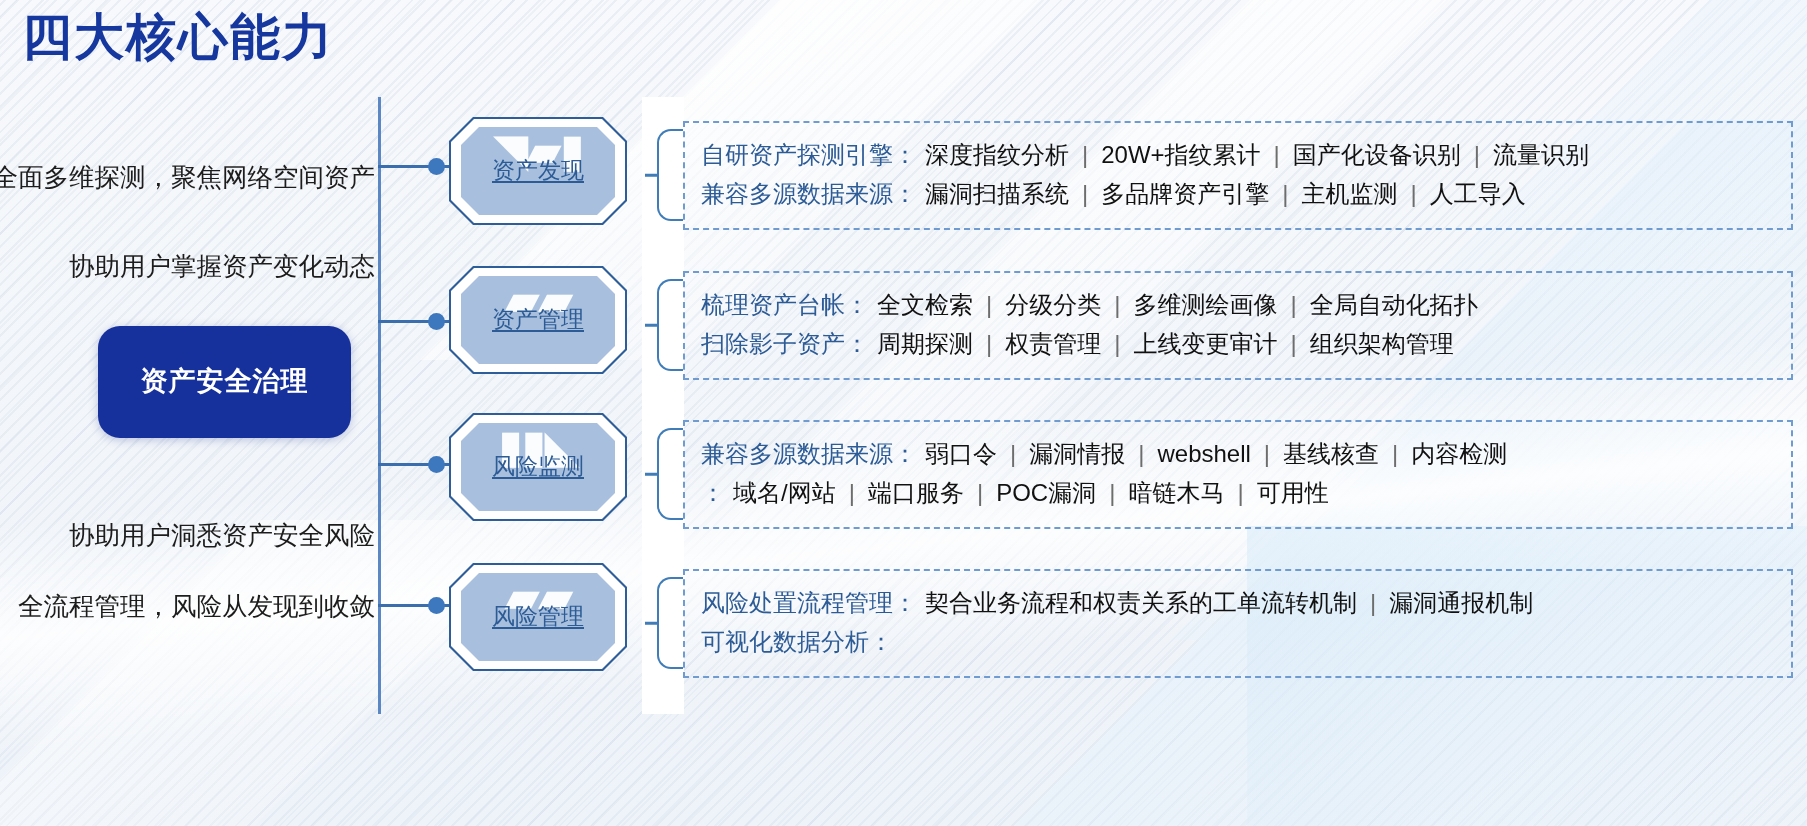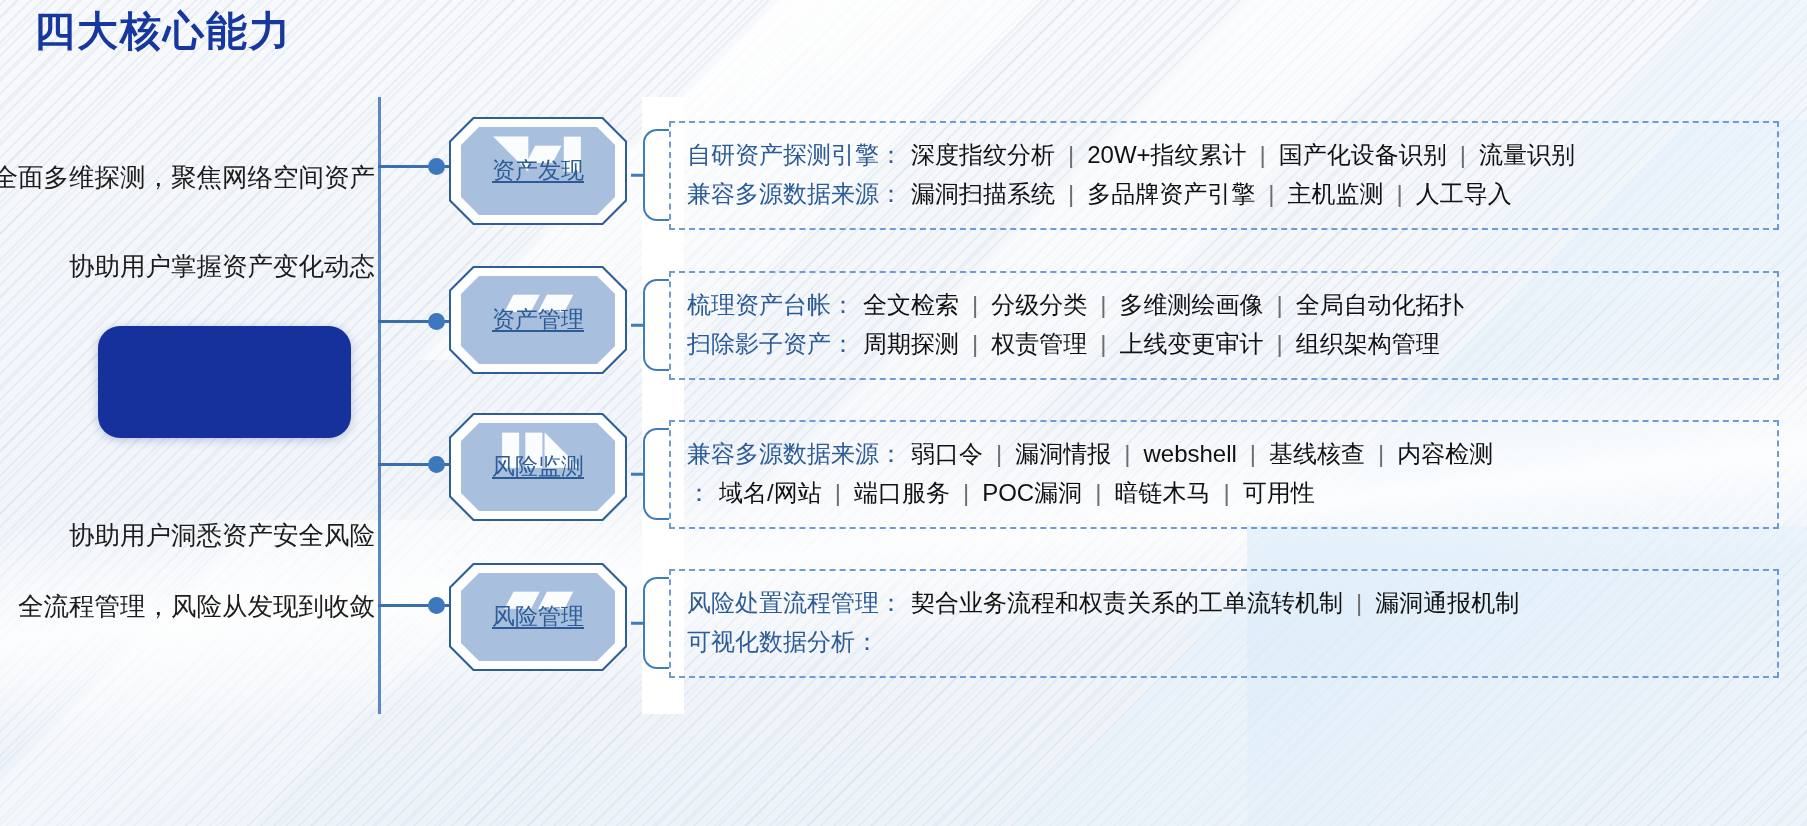--- a/index.html
+++ b/index.html
@@ -52,22 +52,22 @@
   .softband {
     position:absolute; left:0; right:0; height:230px; top:430px;
     background:linear-gradient(180deg,rgba(255,255,255,0),rgba(255,255,255,.85),rgba(255,255,255,0));
     transform:skewY(-6deg);
   }
 
   
   .page { position:absolute; inset:0; z-index:2; }
 
   .title {
-    position:absolute; left:34px; top:4px;
-    font-size:41px; font-weight:bold; letter-spacing:2px;
+    position:absolute; left:22px; top:4px;
+    font-size:50px; font-weight:bold; letter-spacing:2px;
     color:#16379e;
   }
 
   
   .lbl {
     position:absolute;
     font-size:25.5px; color:#1c1c1c; white-space:nowrap;
     text-align:right;
   }
   .lbl-1 { right:1432px; top:160px; }
@@ -136,21 +136,21 @@
   }
   .card-label {
     position:absolute; left:0; right:0; top:38px;
     text-align:center;
     font-size:23px; color:#2c5b96;
     text-decoration:underline; text-underline-offset:3px;
   }
 
   
   .row {
-    position:absolute; left:669px; width:1110px;
+    position:absolute; left:683px; width:1110px;
     border:2px dashed #6f9bd1;
     background:transparent;
     padding:13px 16px 14px 16px;
   }
   .brace {
     position:absolute; left:-28px; top:50%;
     transform:translateY(-50%);
     width:26px; height:92px;
     border-left:2.5px solid #3f7cb8;
     border-top:2.5px solid #3f7cb8;
@@ -199,20 +199,21 @@
 <div class="page">
 
   <div class="title">四大核心能力</div>
 
   <div class="lbl lbl-1">全面多维探测，聚焦网络空间资产</div>
   <div class="lbl lbl-3">协助用户洞悉资产安全风险</div>
   <div class="lbl lbl-2">协助用户掌握资产变化动态</div>
   <div class="lbl lbl-4">全流程管理，风险从发现到收敛</div>
 
   <div class="badge">
+    <div>资产安全治理</div>
   </div>
 
   <div class="spine"></div>
   <div class="hline" style="top:165px;"></div>
   <div class="hline" style="top:320px;"></div>
   <div class="hline" style="top:463px;"></div>
   <div class="hline" style="top:604px;"></div>
   <div class="dot" style="top:158px;"></div>
   <div class="dot" style="top:313px;"></div>
   <div class="dot" style="top:456px;"></div>

